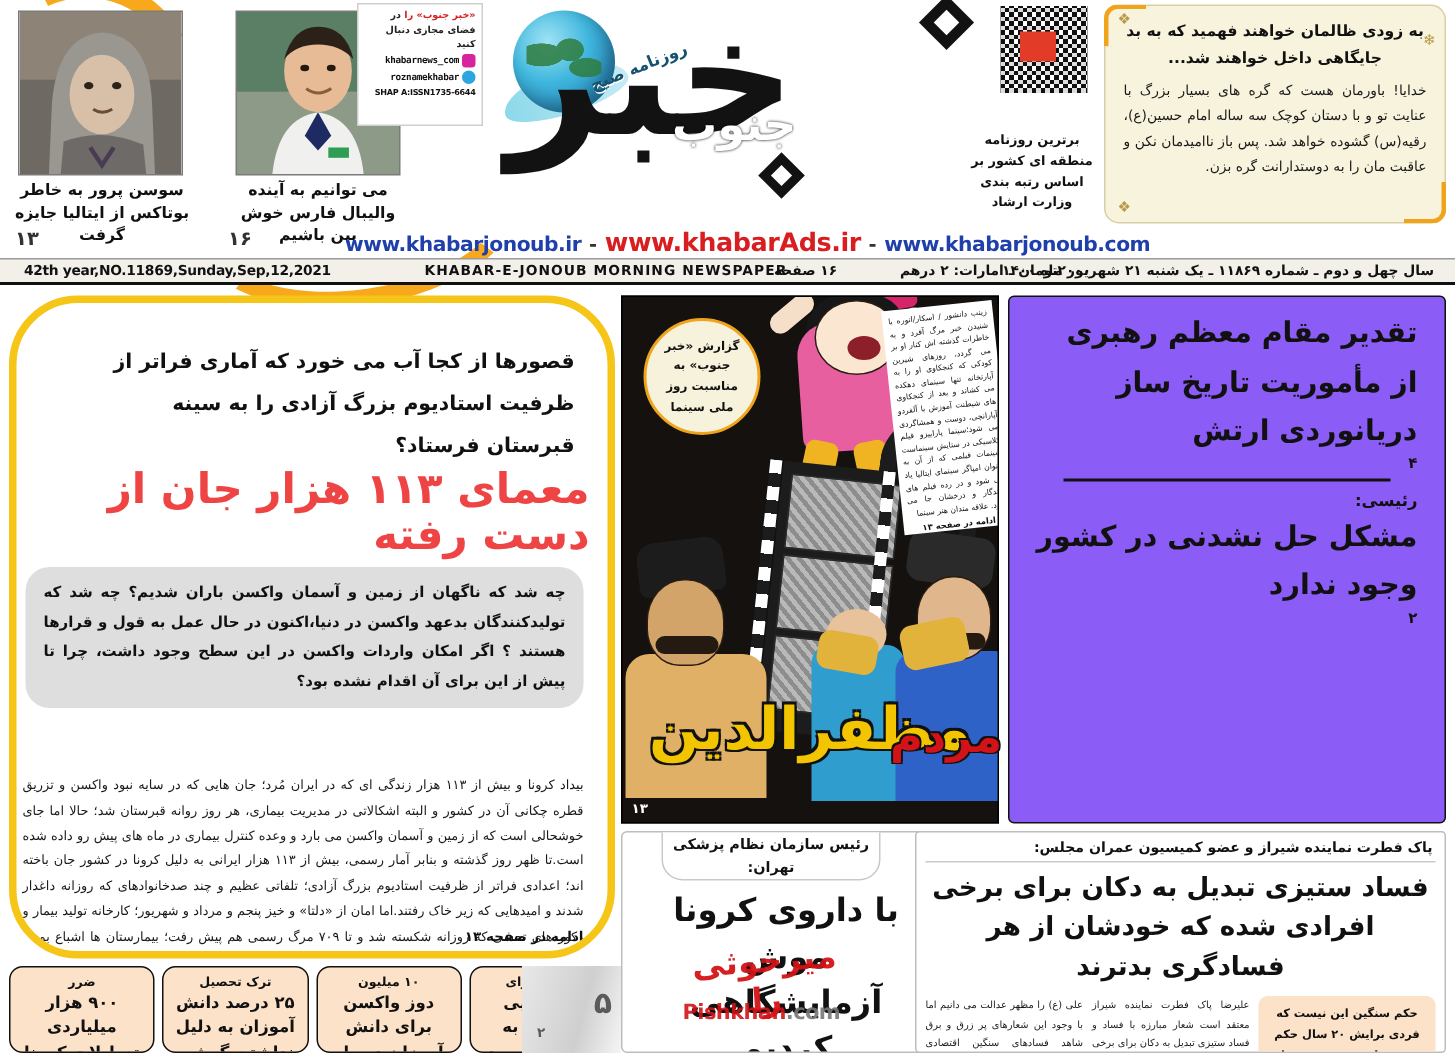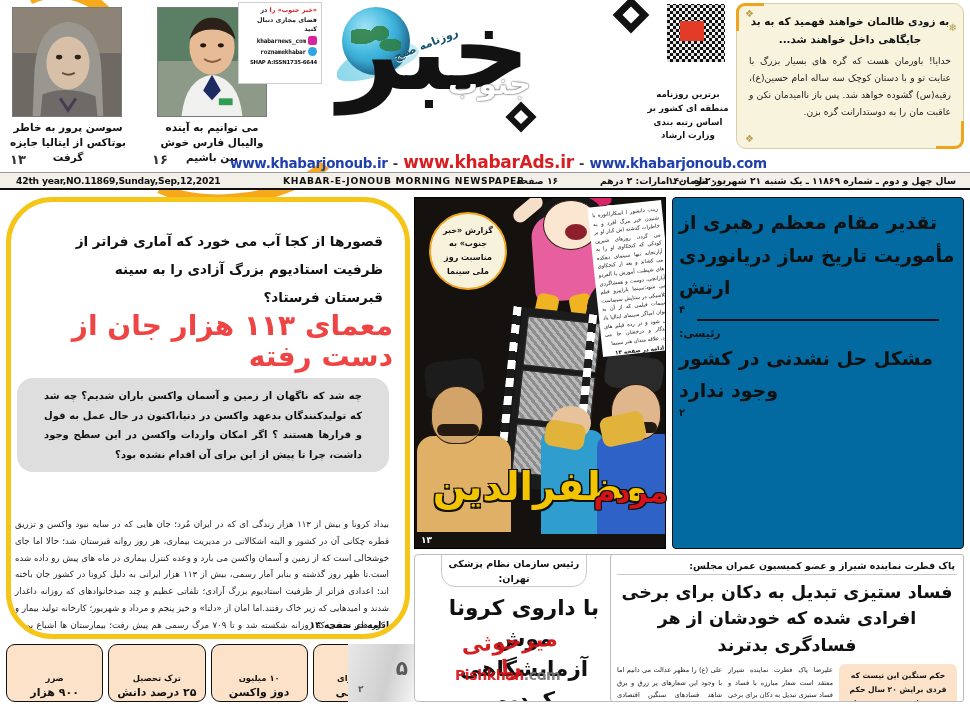--- a/index.html
+++ b/index.html
@@ -178,21 +178,21 @@
   .lead-kicker {
     position:absolute; right:22px; top:26px; width:330px; direction:rtl; text-align:right;
     font-size:13.6px; font-weight:bold; color:#111; line-height:2.05;
   }
   .lead-title {
     position:absolute; right:12px; top:108px; width:380px; direction:rtl; text-align:right;
     font-size:28px; font-weight:bold; color:#ef4444; line-height:1.12; letter-spacing:-1px;
   }
   .lead-sub1 {
     position:absolute; right:16px; top:176px; width:372px;
-    background:#dedede; border-radius:16px; padding:8px 27px;
+    background:#dedede; border-radius:16px; padding:8px 12px;
     direction:rtl; text-align:justify; font-size:10px; font-weight:bold; color:#111; line-height:1.95;
   }
   .lead-sub2 {
     position:absolute; right:16px; top:258px; width:372px;
     background:#dedede; border-radius:16px; padding:7px 12px;
     direction:rtl; text-align:center; color:#111;
   }
   .lead-sub2 .l1 { font-size:9.4px; font-weight:bold; line-height:1.8; }
   .lead-sub2 .l2 { font-size:11px; font-weight:bold; line-height:1.8; }
   .lead-body {
@@ -203,21 +203,21 @@
     position:absolute; right:16px; top:418px; direction:rtl;
     font-size:9px; font-weight:bold; color:#111;
   }
 
   
   .boxrow { position:absolute; left:6px; top:452px; width:404px; height:58px; display:flex; gap:5px; direction:rtl; }
   .minibox {
     flex:1 1 0; background:#fbe2c8; border:1.6px solid #111; border-radius:9px;
     padding:3px 4px; direction:rtl; text-align:center; overflow:hidden;
   }
-  .minibox .mb-title { font-size:8.4px; font-weight:bold; color:#111; line-height:1.5;margin-top:24px; }
+  .minibox .mb-title { font-size:8.4px; font-weight:bold; color:#111; line-height:1.5; }
   .minibox .mb-text { font-size:11px; font-weight:bold; color:#111; line-height:1.5; }
   .minibox .mb-pg { font-size:7.4px; font-weight:bold; color:#111; }
 
   
   .cartoon {
     position:absolute; left:414px; top:5px; width:252px; height:352px;
     background:#14110f; overflow:hidden; border:1px solid #000;
   }
   .cart-col {
     position:absolute; right:4px; top:2px; width:74px; height:150px;
@@ -302,22 +302,22 @@
   .cart-headline2 {
     position:absolute; left:598px; top:285px; width:70px; text-align:center; direction:rtl;
     font-size:30px; font-weight:bold; color:#d31317; line-height:1;
     text-shadow: -1.2px -1.2px 0 #111, 1.2px -1.2px 0 #111, -1.2px 1.2px 0 #111, 1.2px 1.2px 0 #111;
     z-index:6;
   }
 
   
   .sidebar {
     position:absolute; left:672px; top:5px; width:292px; height:352px;
-    background:#0369a1; border:1.6px solid #111; border-radius:4px;
-    padding:8px 6px; direction:rtl; text-align:left;
+    background:#8b5cf6; border:1.6px solid #111; border-radius:4px;
+    padding:8px 18px; direction:rtl; text-align:right;
   }
   .sb-item1 { font-size:19px; font-weight:bold; color:#111; line-height:1.72; }
   .sb-pg { font-size:10px; font-weight:bold; color:#111; }
   .sb-rule { height:1.6px; background:#111; margin:4px 18px 6px 18px; }
   .sb-label { font-size:11px; font-weight:bold; color:#111; }
   .sb-item2 { font-size:19px; font-weight:bold; color:#111; line-height:1.72; margin-top:2px; }
 
   
   .pharm {
     position:absolute; left:414px; top:362px; width:206px; height:148px;

